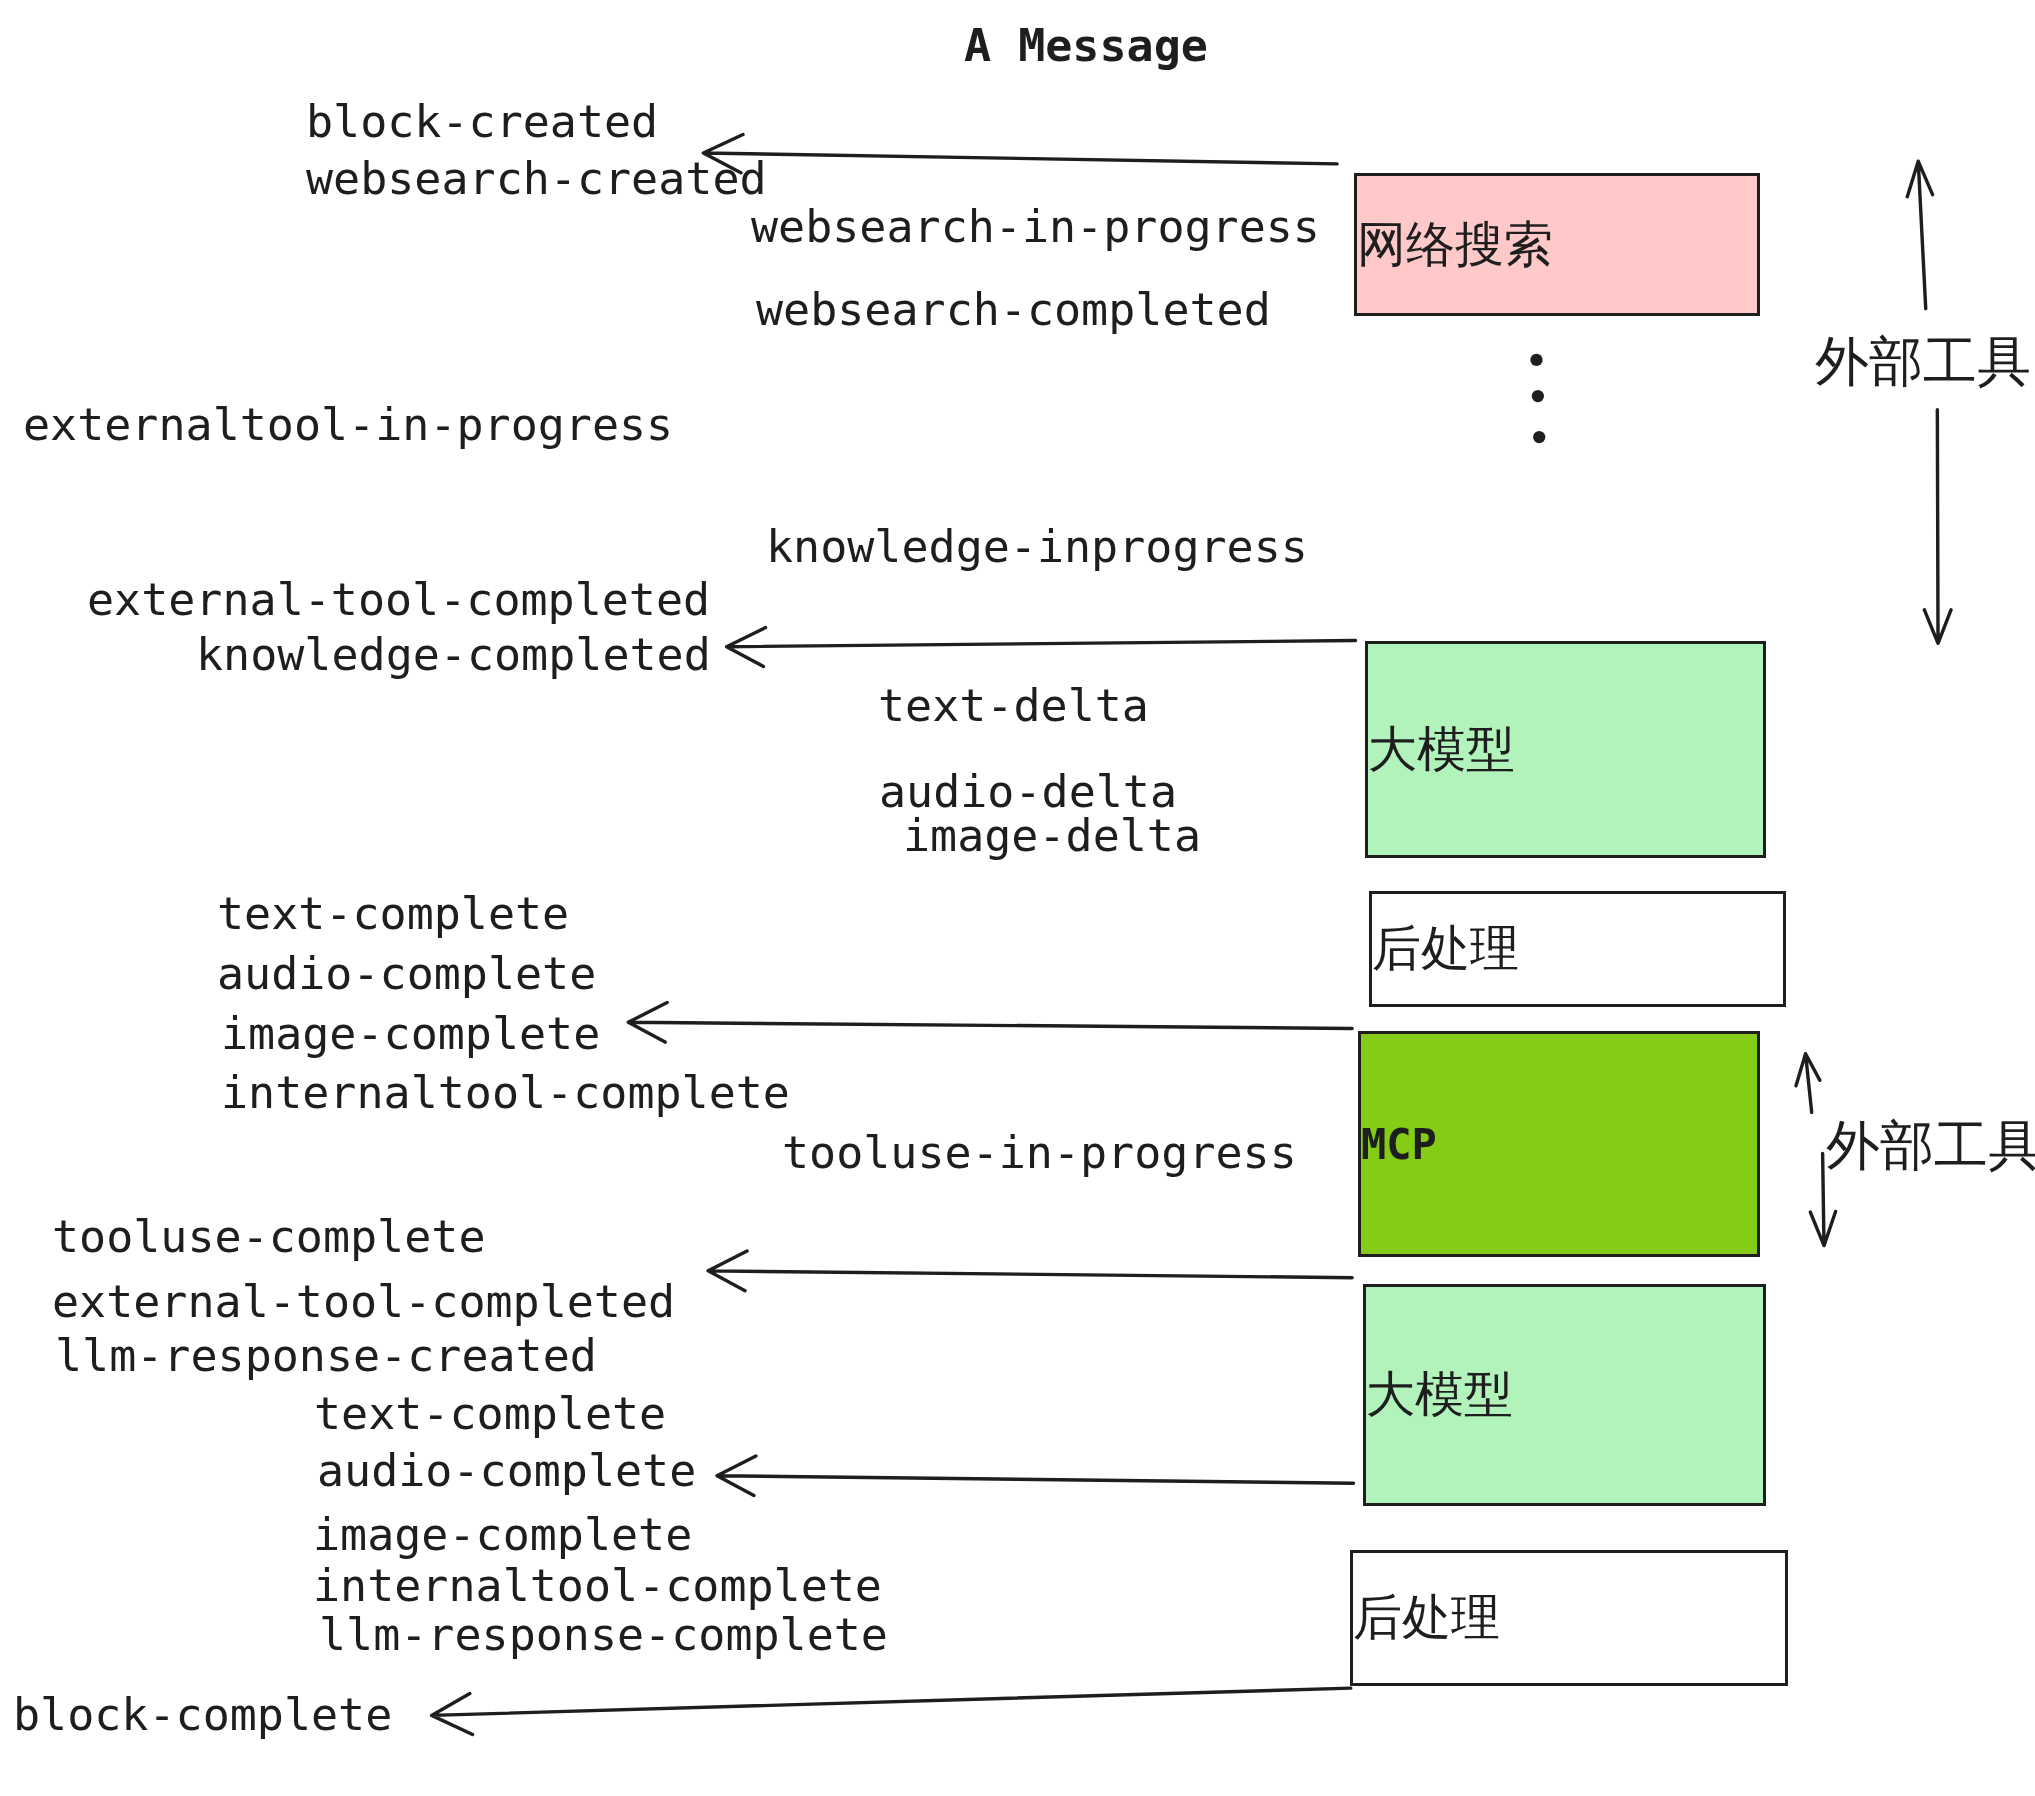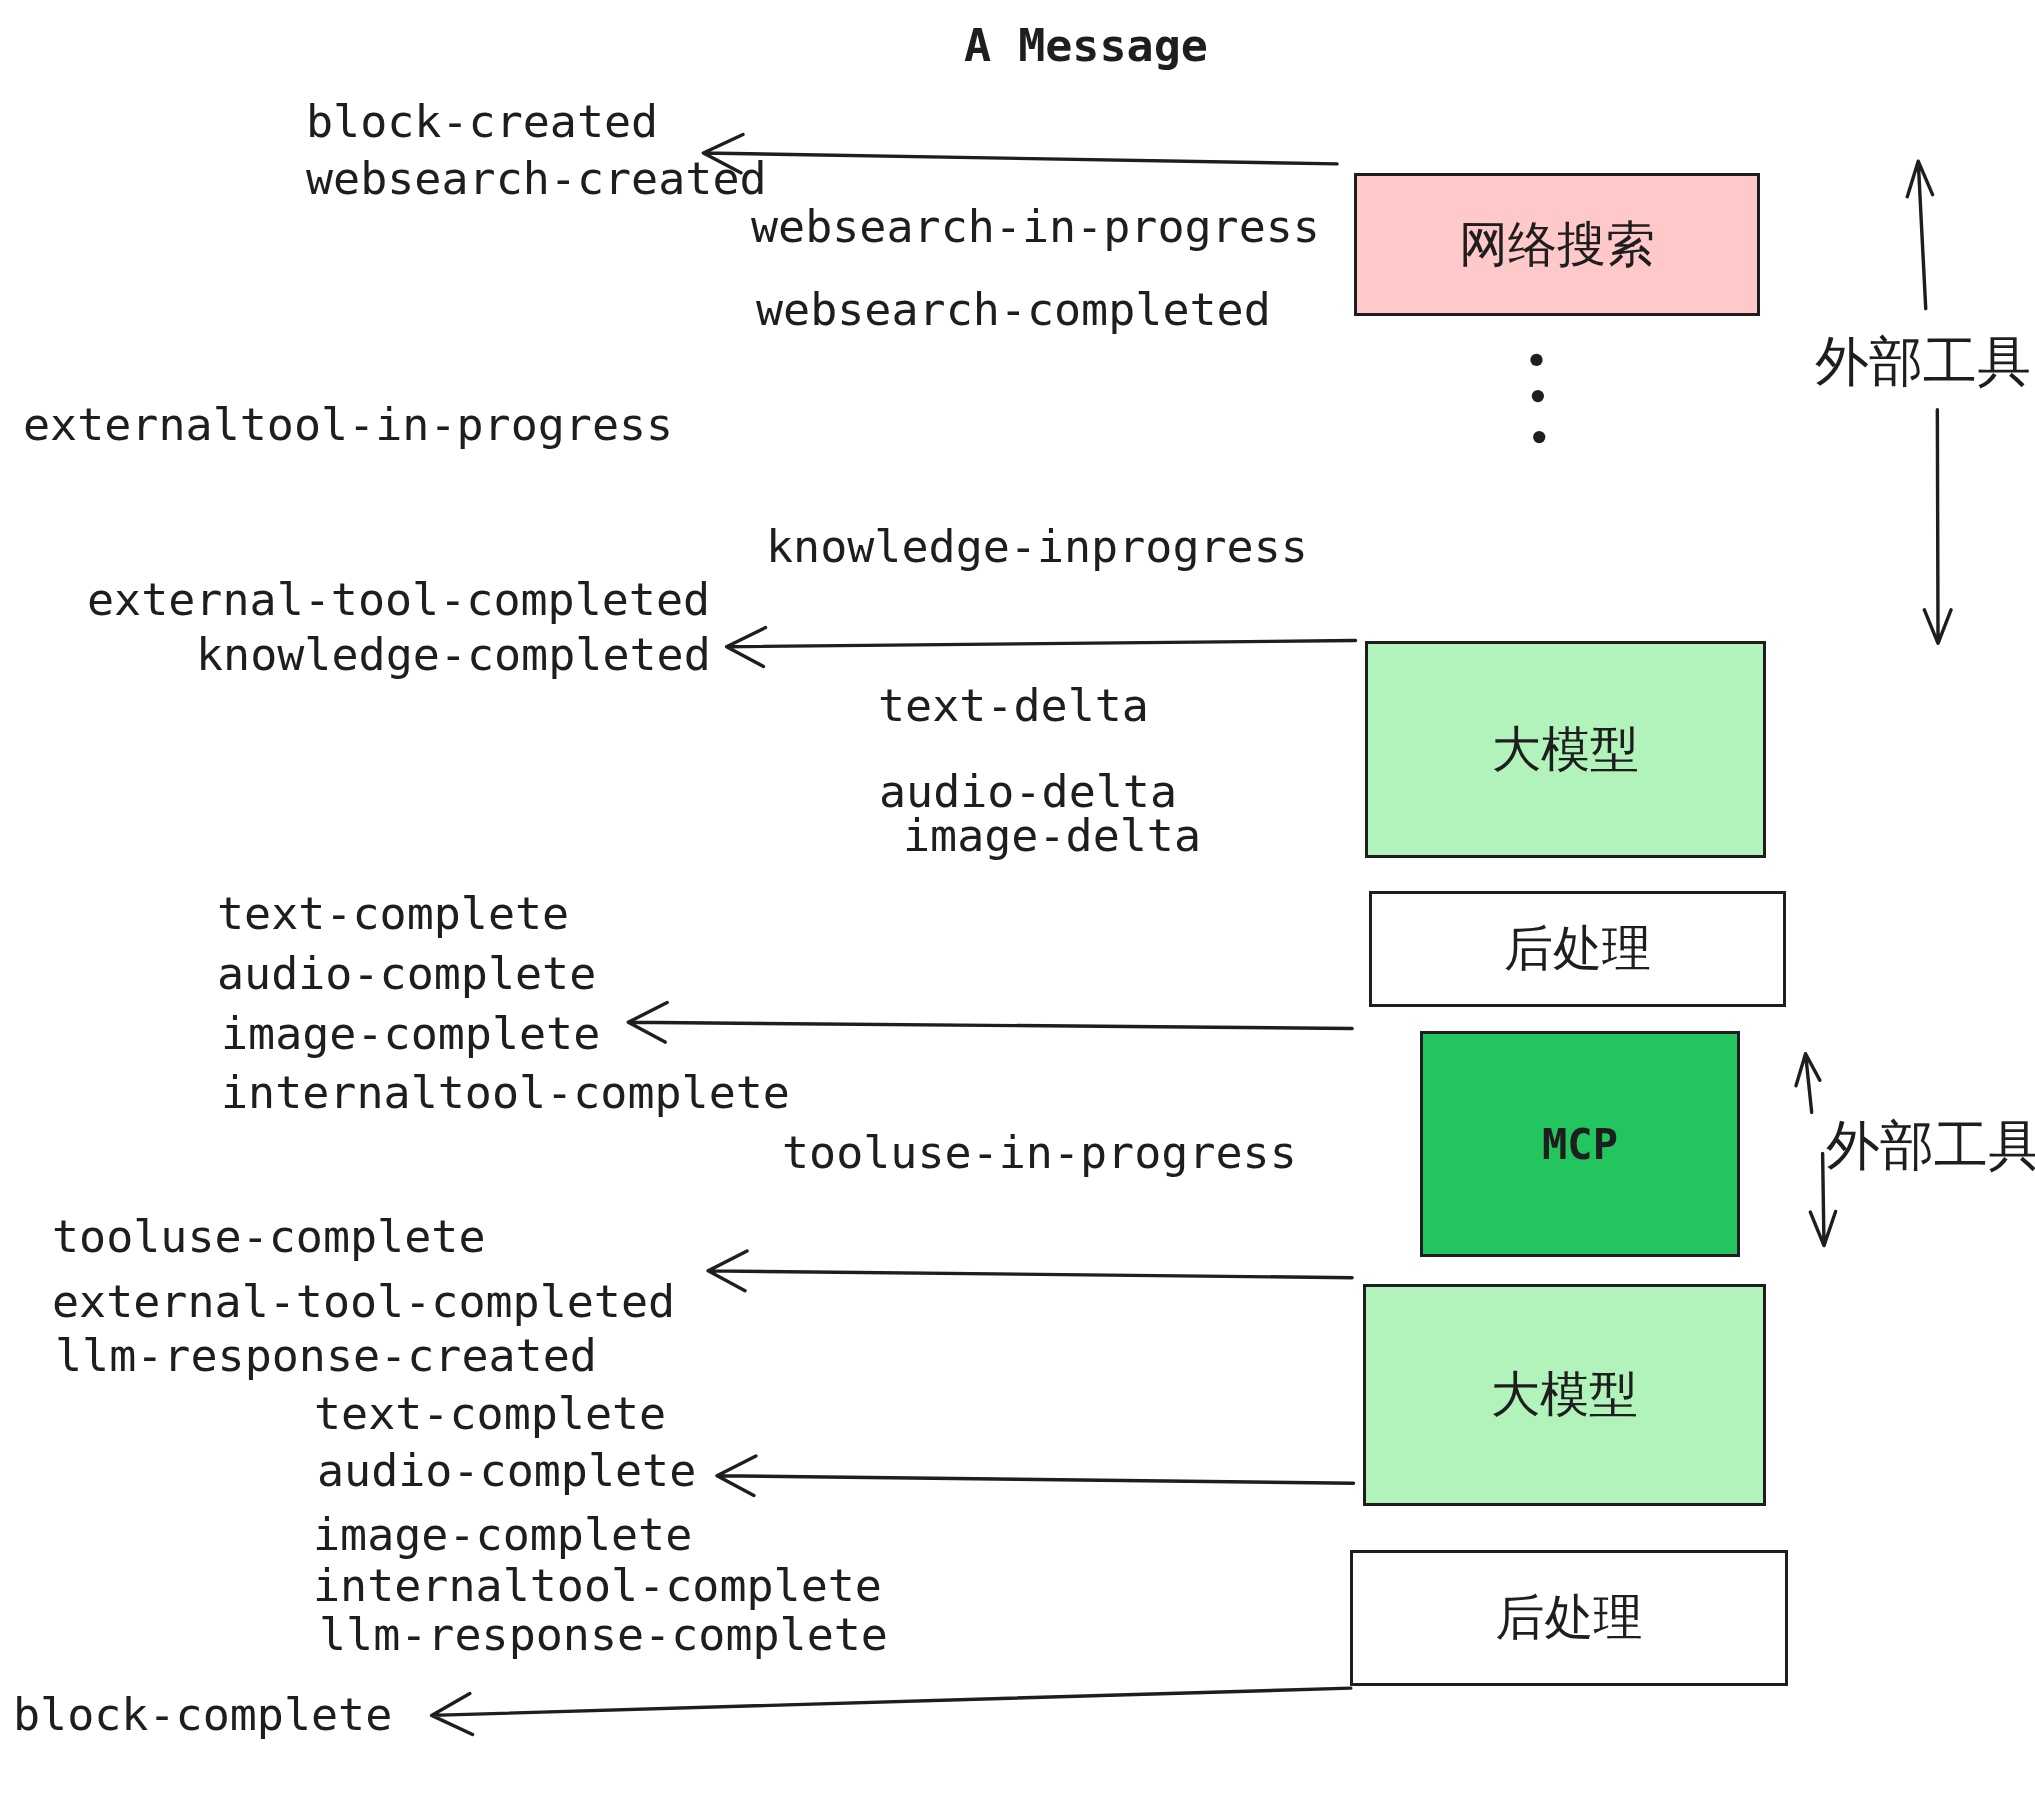--- a/index.html
+++ b/index.html
@@ -20,21 +20,21 @@
   .ev {
     position:absolute;
     font-family:"DejaVu Sans Mono", monospace;
     font-size:45px; color:#1e1e1e;
     white-space:nowrap; line-height:1;
   }
   .box {
     position:absolute;
     border:3.4px solid #1e1e1e;
     box-sizing:border-box;
-    display:flex; align-items:center; justify-content:center;
+    display:flex; align-items:center; justify-content:flex-start;
     font-family:"Liberation Sans", sans-serif;
     font-size:49px; color:#1e1e1e;
     background:#ffffff;
   }
   .box.mono { font-family:"DejaVu Sans Mono", monospace; font-size:42px; font-weight:bold; }
   .side-label {
     position:absolute;
     font-family:"Liberation Sans", sans-serif;
     font-size:54px; color:#1e1e1e; white-space:nowrap;
   }
@@ -81,21 +81,21 @@
 
 
   <div class="box" style="left: 1365px; top: 641px; width: 401px; height: 217px; background: rgb(178, 242, 187);">
        <span>大模型</span>
     </div>
 
   <div class="box" style="left: 1369px; top: 891px; width: 417px; height: 116px; background: rgb(255, 255, 255);">
        <span>后处理</span>
     </div>
 
-  <div class="box mono" style="left: 1420px; top: 1031px; width: 320px; height: 226px; background: #22c55e;">
+  <div class="box mono" style="left: 1358px; top: 1031px; width: 402px; height: 226px; background: #84cc16;">
        <span>MCP</span>
     </div>
 
   <div class="box" style="left: 1363px; top: 1284px; width: 403px; height: 222px; background: rgb(178, 242, 187);">
        <span>大模型</span>
     </div>
 
   <div class="box" style="left: 1350px; top: 1550px; width: 438px; height: 136px; background: rgb(255, 255, 255);">
        <span>后处理</span>
     </div>

